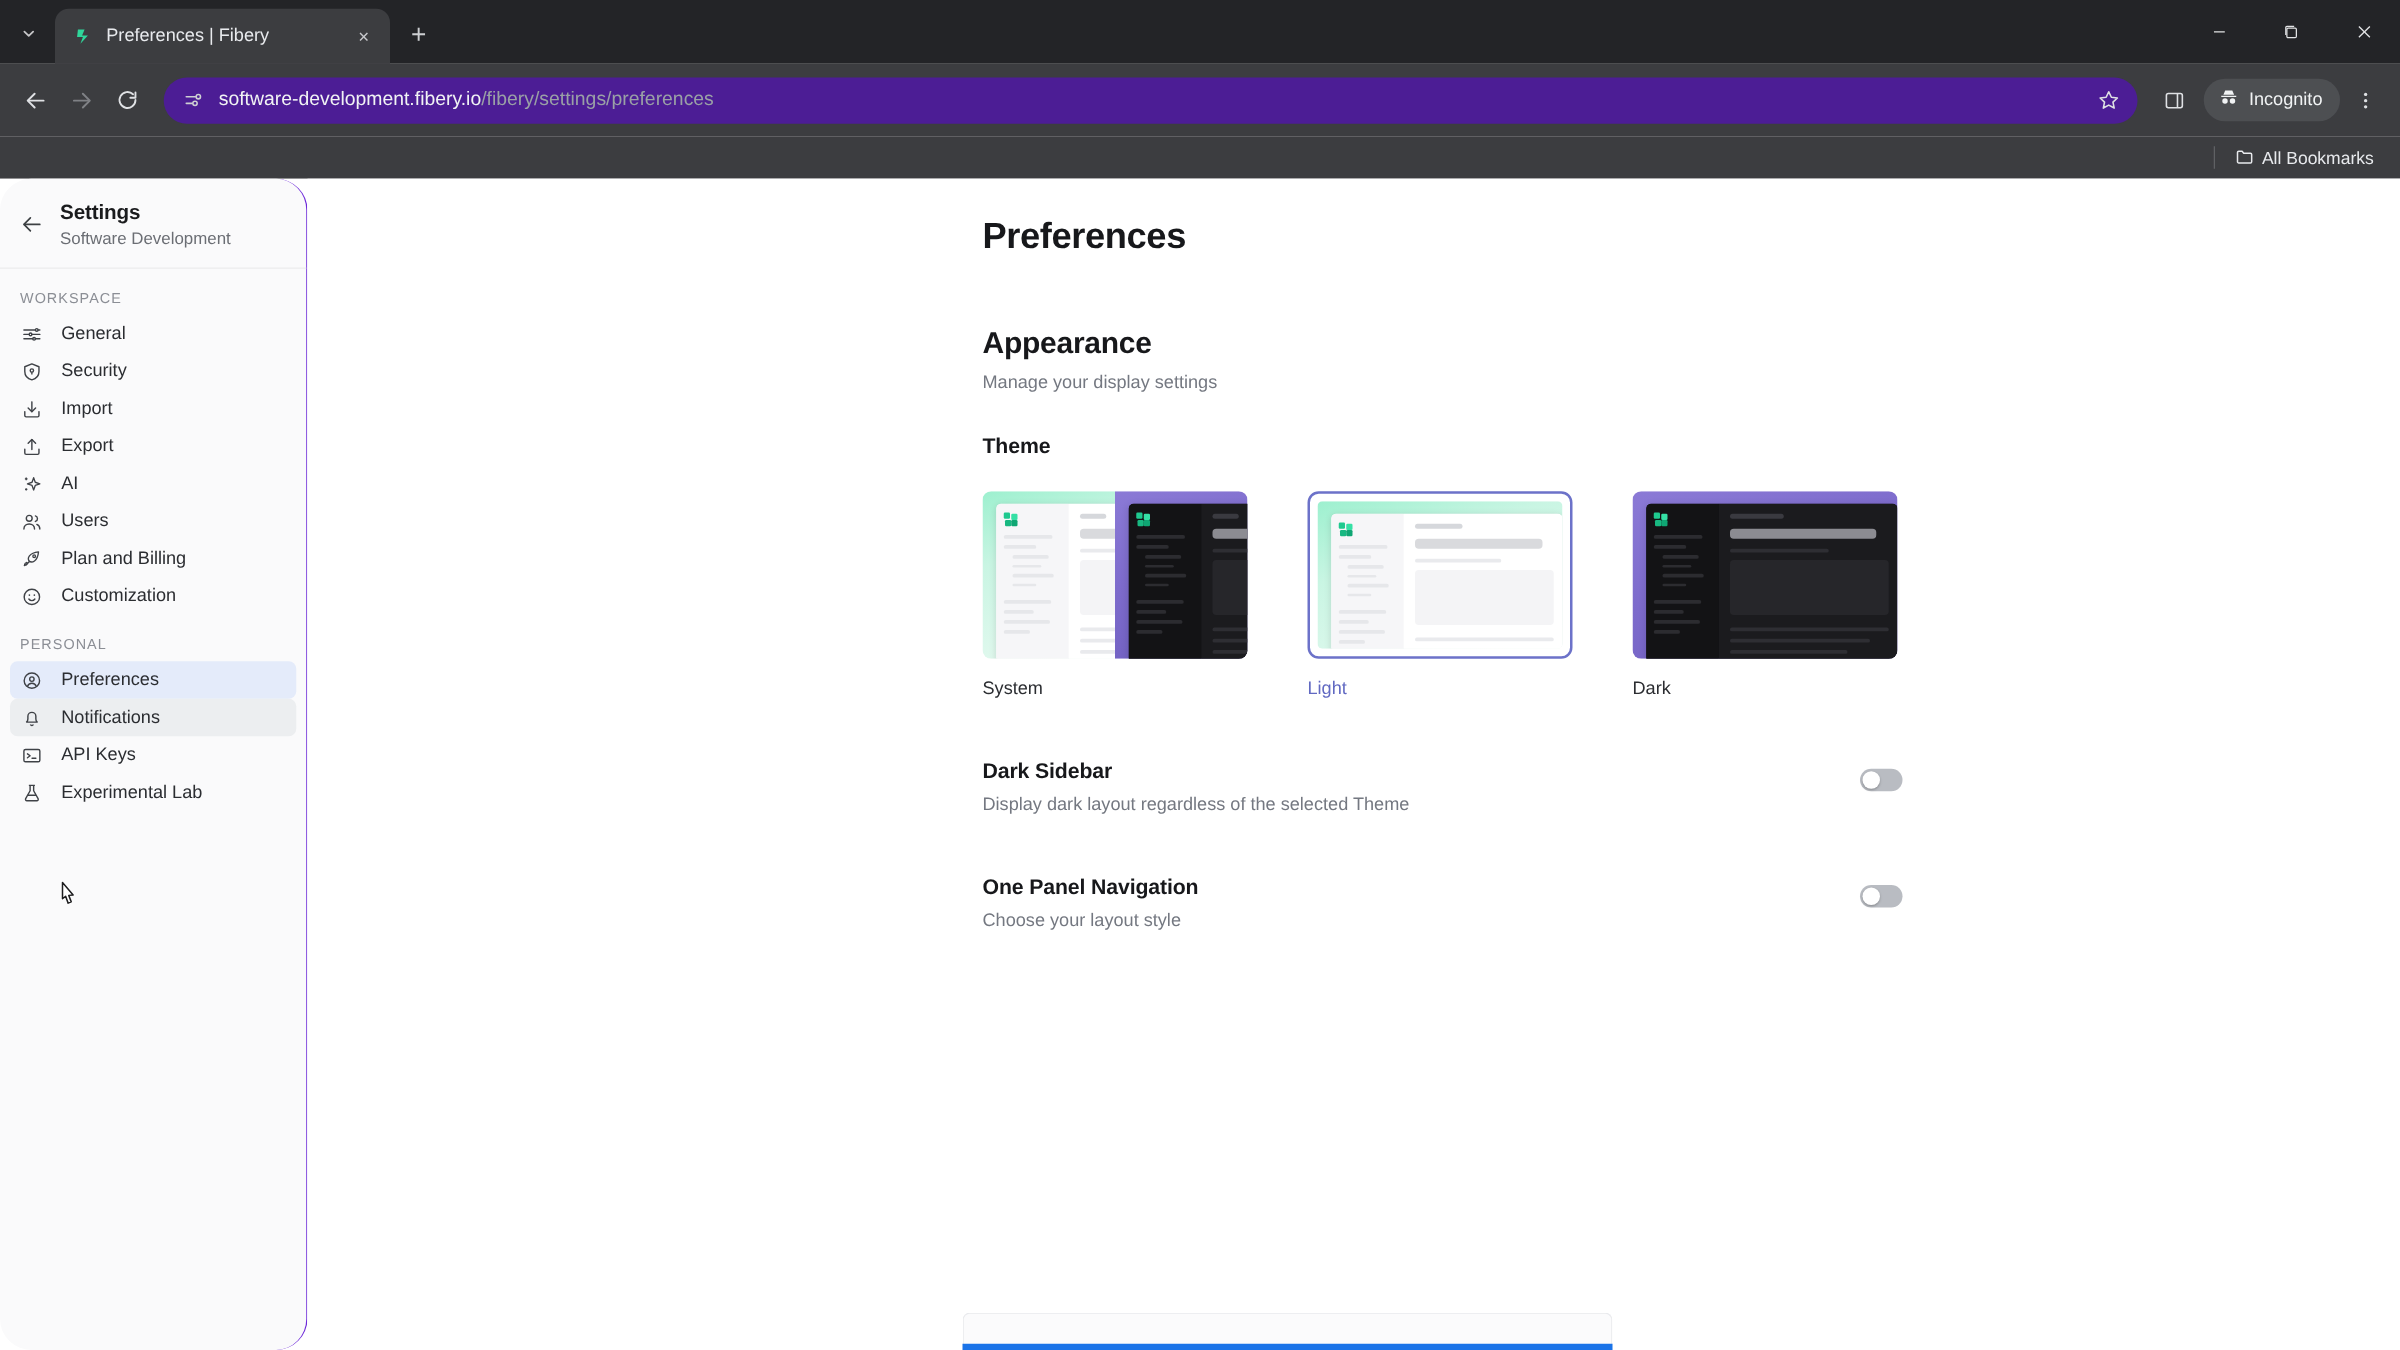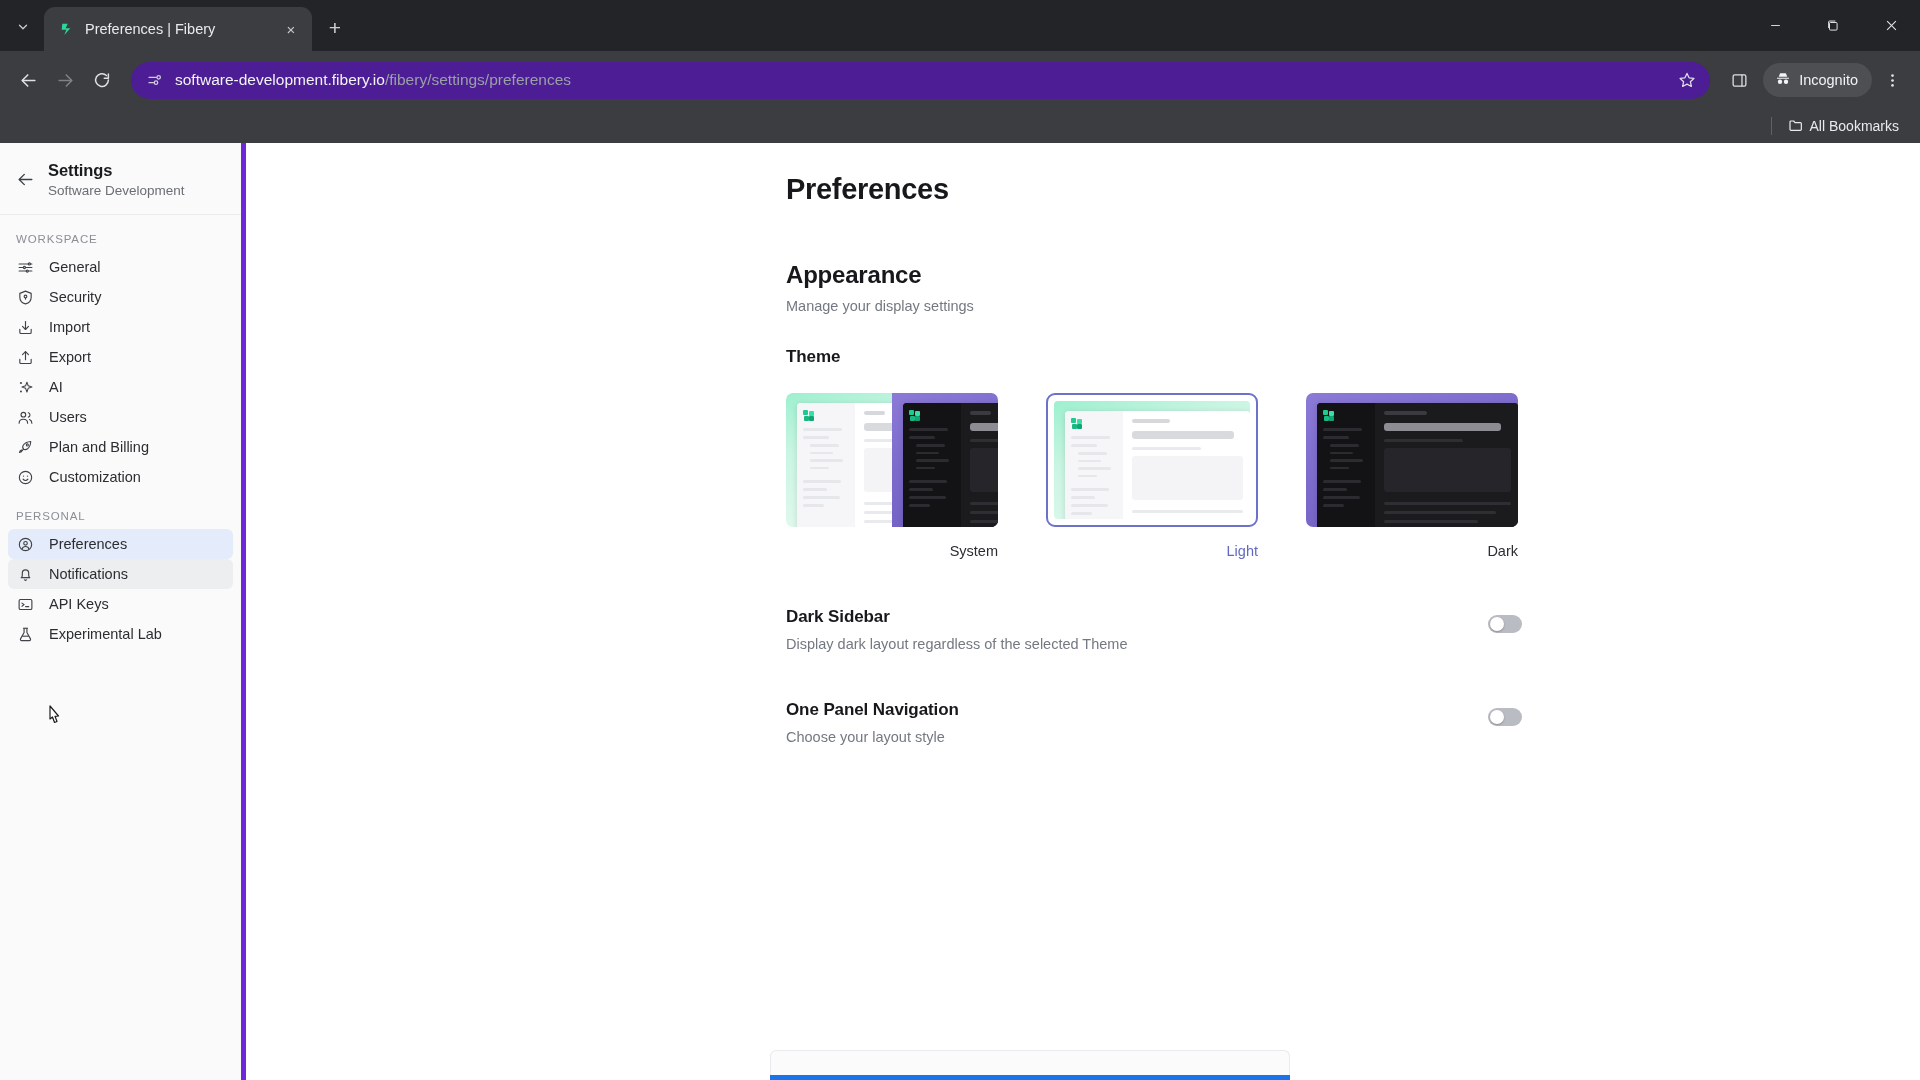--- a/index.html
+++ b/index.html
@@ -78,21 +78,21 @@
   }
   .bm-sep { width: 1px; height: 18px; background: #5f6164; }
   .bm-item { display: flex; align-items: center; gap: 6px; color: #e8eaed; font-size: 14px; padding: 3px 7px; border-radius: 5px; }
 
   
   .page { flex: 1; display: flex; background: #ffffff; min-height: 0; position: relative; }
 
   
   .sidebar {
     width: 246px; flex: 0 0 246px; background: #fafafb;
-    border-right: 5px solid #6d28d9; display: flex; flex-direction: column;
+    border-right: 1px solid #6d28d9; display: flex; flex-direction: column; border-radius: 25px;
   }
   .sb-head {
     padding: 18px 16px 16px 14px; display: flex; align-items: flex-start; gap: 12px;
     border-bottom: 1px solid #ececed;
   }
   .sb-back { width: 22px; height: 22px; display: flex; align-items: center; justify-content: center; color: #3c4043; margin-top: 7px; flex: 0 0 22px;}
   .sb-titles { display: flex; flex-direction: column; gap: 3px; }
   .sb-title { font-size: 16.5px; font-weight: 700; color: #1a1b1d; letter-spacing: -0.1px;}
   .sb-sub { font-size: 13.5px; color: #6b6e74; }
 
@@ -114,21 +114,21 @@
   .main { flex: 1; overflow: hidden; position: relative; background: #fff; display:flex; flex-direction:column;}
   .main-inner { padding: 30px 0 0 0; }
   .content { width: 736px; margin-left: 540px; }
 
   .h1 { font-size: 29px; font-weight: 700; color: #17181b; letter-spacing: -0.3px; }
   .h2 { font-size: 24px; font-weight: 700; color: #17181b; margin-top: 55px; letter-spacing: -0.2px;}
   .sub { font-size: 14.5px; color: #747881; margin-top: 9px; }
   .h3 { font-size: 17px; font-weight: 700; color: #17181b; margin-top: 33px; letter-spacing: -0.1px;}
 
   .themes { display: flex; gap: 48px; margin-top: 26px; }
-  .theme-opt { width: 212px; display: flex; flex-direction: column; align-items: flex-end; }
+  .theme-opt { width: 212px; display: flex; flex-direction: column; align-items: flex-start; }
   .theme-card {
     width: 212px; height: 134px; border-radius: 7px; overflow: hidden;
     position: relative; background: #fff;
   }
   .theme-card.sel {
     border: 2px solid #6c72c9; padding: 6px; border-radius: 9px;
   }
   .theme-label { margin-top: 16px; font-size: 14.5px; color: #2b2d31; }
   .theme-label.sel { color: #6169c2; }
 

